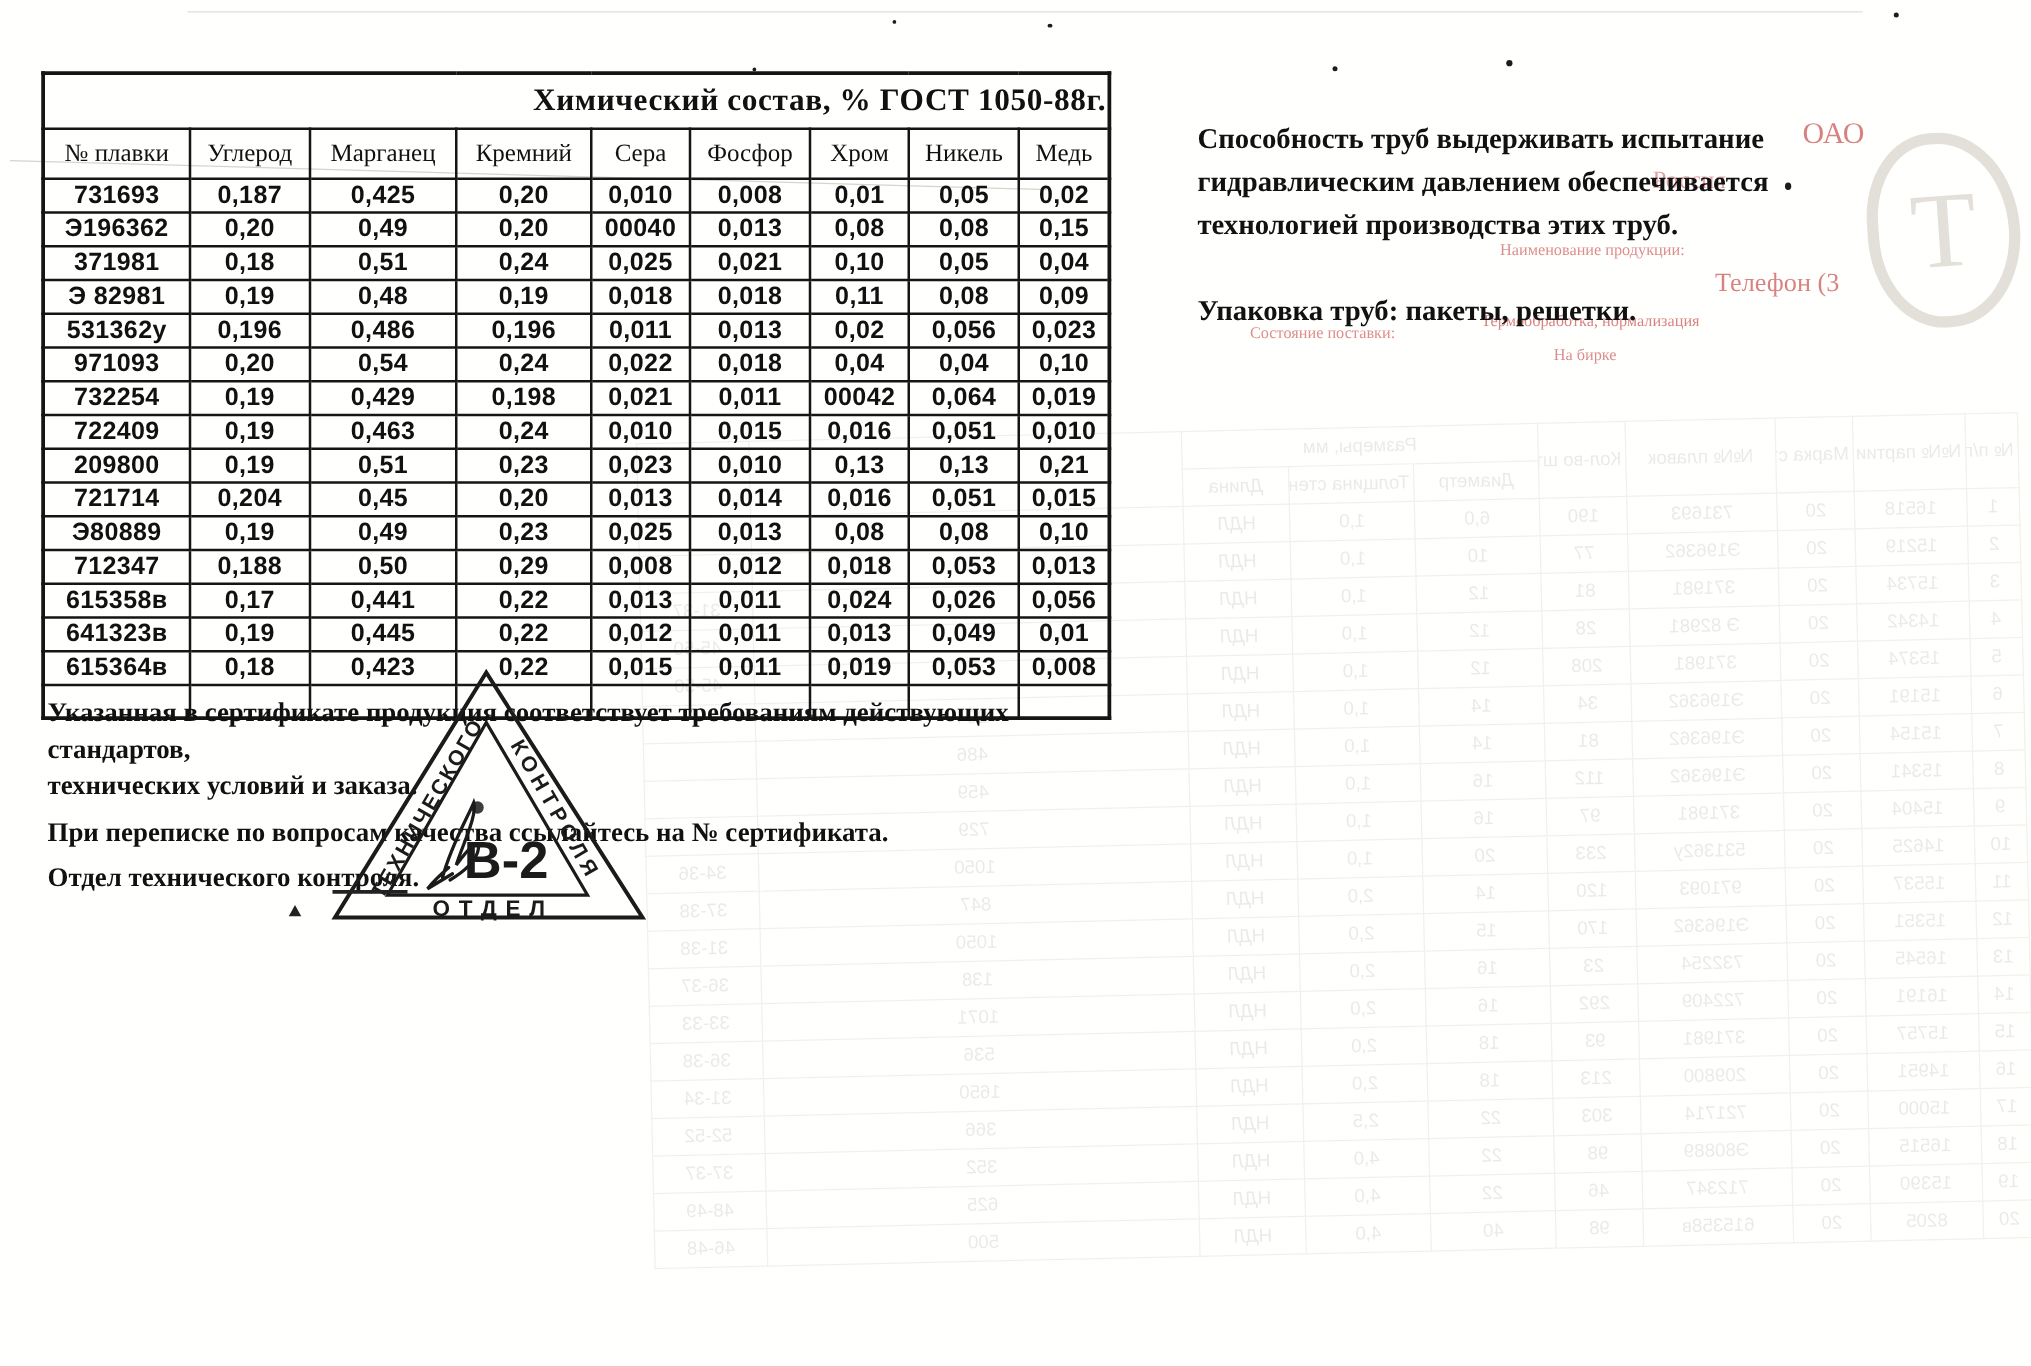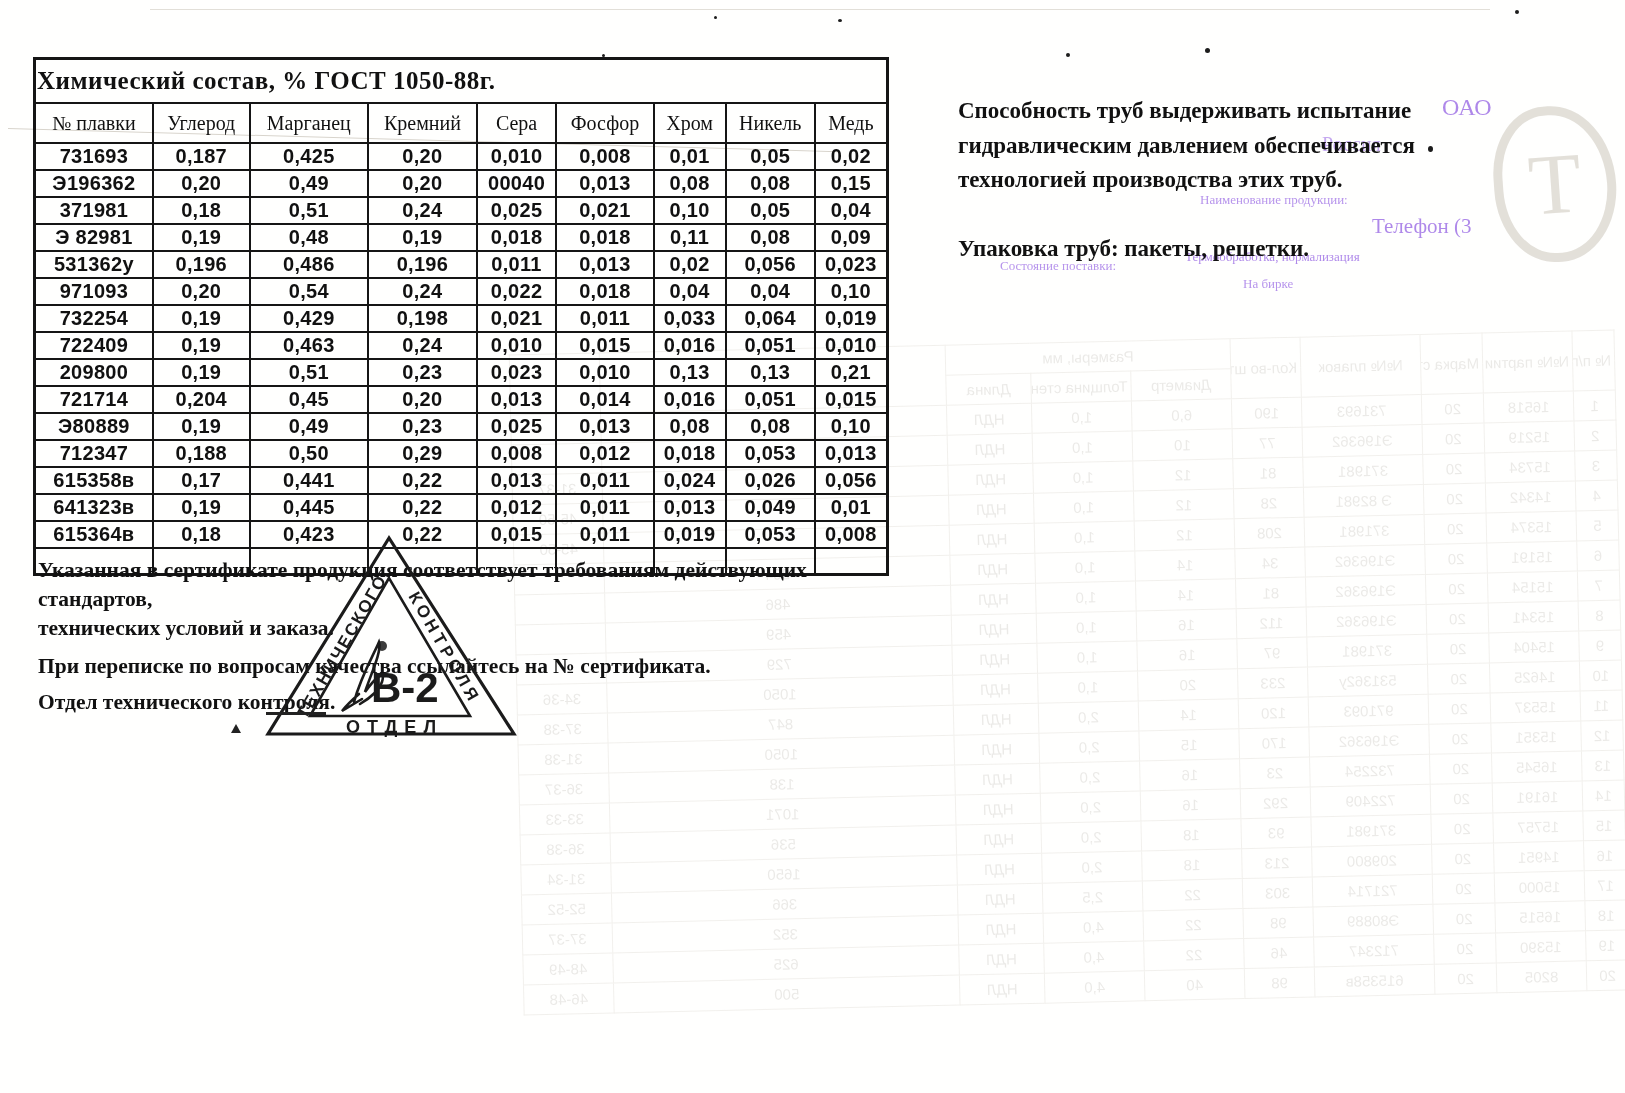--- a/index.html
+++ b/index.html
@@ -12,21 +12,21 @@
   
   .bleed{
     position:absolute;left:515px;top:342px;width:1108px;height:745px;
     opacity:0.15;transform:rotate(-1.3deg) scaleX(-1);transform-origin:center;
     color:#7d766a;
   }
   .bleed table{border-collapse:collapse;width:1105px;table-layout:fixed;
     font-family:"Liberation Sans",sans-serif;font-size:15px;color:#7d766a;}
   .bleed th,.bleed td{border:1px solid #a99f8e;padding:1px 3px;text-align:center;
     font-weight:normal;height:27px;overflow:hidden;white-space:nowrap;}
-  .bleed-label{position:absolute;color:#6d28d9;font-family:"Liberation Serif",serif;
+  .bleed-label{position:absolute;color:#b91c1c;font-family:"Liberation Serif",serif;
     white-space:nowrap;}
   .bl-oao{left:1442px;top:94px;font-size:24px;opacity:.55;}
   .bl-ros{left:1322px;top:133px;font-size:20px;opacity:.4;}
   .bl-tel{left:1372px;top:214px;font-size:21px;opacity:.55;}
   .bl-naim{left:1200px;top:192px;font-size:13px;opacity:.5;}
   .bl-sost{left:1000px;top:258px;font-size:13px;opacity:.5;}
   .bl-term{left:1185px;top:249px;font-size:13px;opacity:.55;}
   .bl-birk{left:1243px;top:276px;font-size:13px;opacity:.5;}
   .logo-circle{
     position:absolute;left:1494px;top:106px;width:104px;height:138px;
@@ -34,21 +34,21 @@
     display:flex;align-items:center;justify-content:center;transform:rotate(-4deg);
   }
   .logo-circle span{font-size:86px;color:#c8c2b6;font-family:"Liberation Serif",serif;line-height:1;}
   
   .chem-table{
     position:absolute;left:33px;top:57px;width:856px;
     border-collapse:collapse;border:3px solid #151515;background:transparent;
   }
   .chem-table th,.chem-table td{border:2px solid #151515;}
   .chem-title{
-    font-size:25px;font-weight:bold;text-align:left;height:40px;
+    font-size:25px;font-weight:bold;text-align:right;height:40px;
     font-family:"Liberation Serif",serif;letter-spacing:.5px;
   }
   .chem-head th{
     font-size:20px;font-weight:normal;height:36px;text-align:center;
     font-family:"Liberation Serif",serif;
     border-radius:17px;
   }
   .chem-table tbody td{
     font-family:"Liberation Sans",sans-serif;font-weight:bold;font-size:20px;
     height:25px;text-align:center;letter-spacing:.3px;padding:0;
@@ -467,21 +467,21 @@
         <td>0,04</td>
         <td>0,10</td>
       </tr>
       <tr>
         <td>732254</td>
         <td>0,19</td>
         <td>0,429</td>
         <td>0,198</td>
         <td>0,021</td>
         <td>0,011</td>
-        <td>0,033</td>
+        <td>00042</td>
         <td>0,064</td>
         <td>0,019</td>
       </tr>
       <tr>
         <td>722409</td>
         <td>0,19</td>
         <td>0,463</td>
         <td>0,24</td>
         <td>0,010</td>
         <td>0,015</td>

